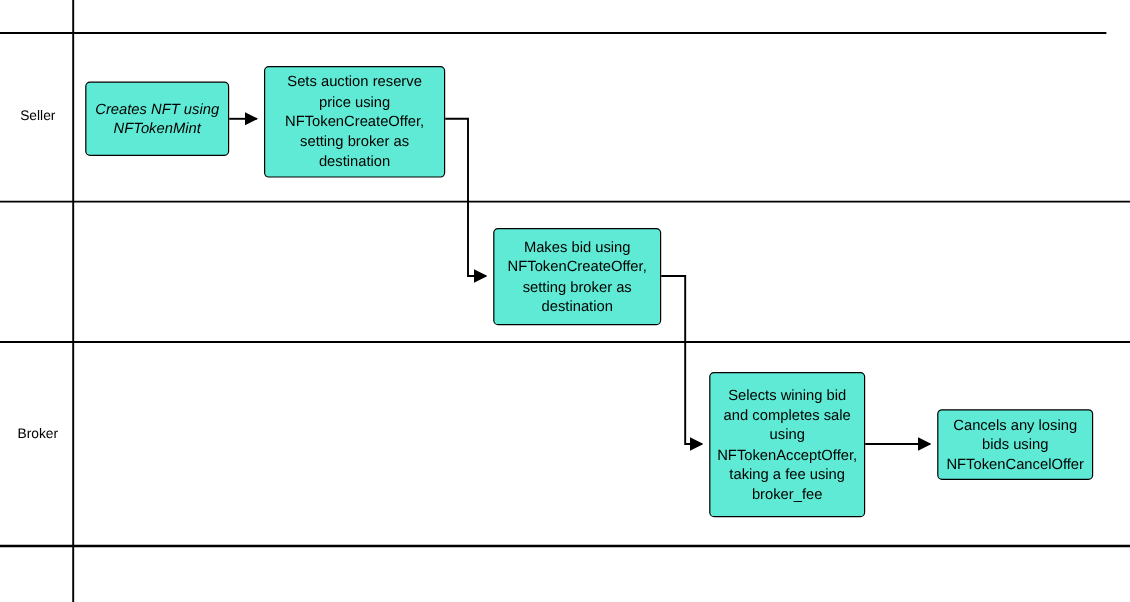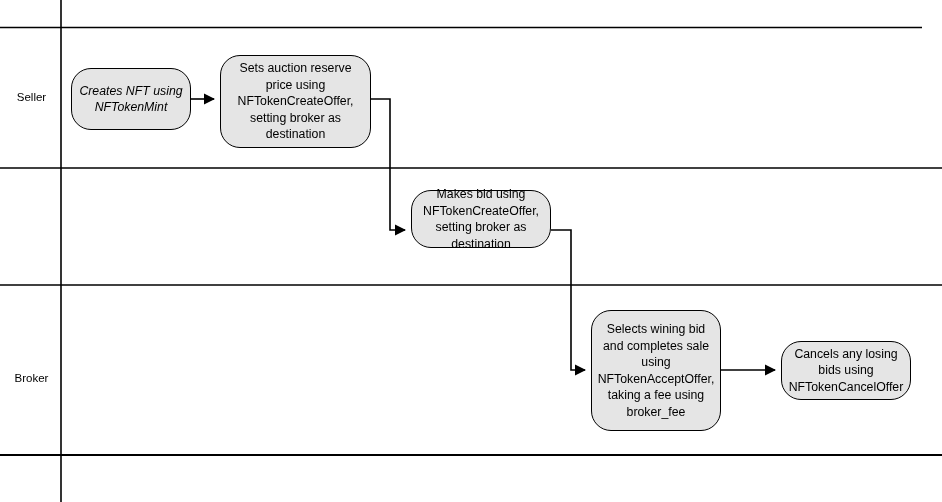--- a/index.html
+++ b/index.html
@@ -30,22 +30,22 @@
     text-align: center;
     font-size: 11.5px;
     line-height: 15px;
     color: #000000;
     font-family: "Liberation Sans", sans-serif;
   }
   .node {
     position: absolute;
     box-sizing: border-box;
     border: 1.4px solid #000000;
-    border-radius: 20px;
-    background: #e5e5e5;
+    border-radius: 4px;
+    background: #5eead4;
     display: flex;
     align-items: center;
     justify-content: center;
     text-align: center;
     font-size: 12.3px;
     line-height: 16.5px;
     color: #000000;
     font-family: "Liberation Sans", sans-serif;
     padding: 2px 6px;
   }
@@ -78,36 +78,36 @@
     <path d="M 371 99 L 390 99 L 390 230 L 405 230" fill="none" stroke="#000000" stroke-width="1.6" marker-end="url(#arrow)"></path>
 
     <path d="M 551 230 L 571 230 L 571 370 L 585 370" fill="none" stroke="#000000" stroke-width="1.6" marker-end="url(#arrow)"></path>
 
     <path d="M 721 370 L 775 370" fill="none" stroke="#000000" stroke-width="1.6" marker-end="url(#arrow)"></path>
   </svg>
 
   <div class="lane-label" style="left:0px; top:90px;">Seller</div>
 
 
-  <div class="lane-label" style="left:0px; top:371px;">Broker</div>
+  <div class="lane-label" style="left:0px; top:355px;">Broker</div>
 
   <div class="node" style="left:71px; top:68px; width:120px; height:62px;font-style:italic;">
     <span class="node-text">Creates NFT using
 NFTokenMint</span>
   </div>
 
   <div class="node" style="left:220px; top:55px; width:151px; height:93px;">
     <span class="node-text">Sets auction reserve
 price using
 NFTokenCreateOffer,
 setting broker as
 destination</span>
   </div>
 
-  <div class="node" style="left:411px; top:190px; width:140px; height:58px;">
+  <div class="node" style="left:411px; top:190px; width:140px; height:81px;">
     <span class="node-text">Makes bid using
 NFTokenCreateOffer,
 setting broker as
 destination</span>
   </div>
 
   <div class="node" style="left:781px; top:341px; width:130px; height:59px;">
     <span class="node-text">Cancels any losing
 bids using
 NFTokenCancelOffer</span>

